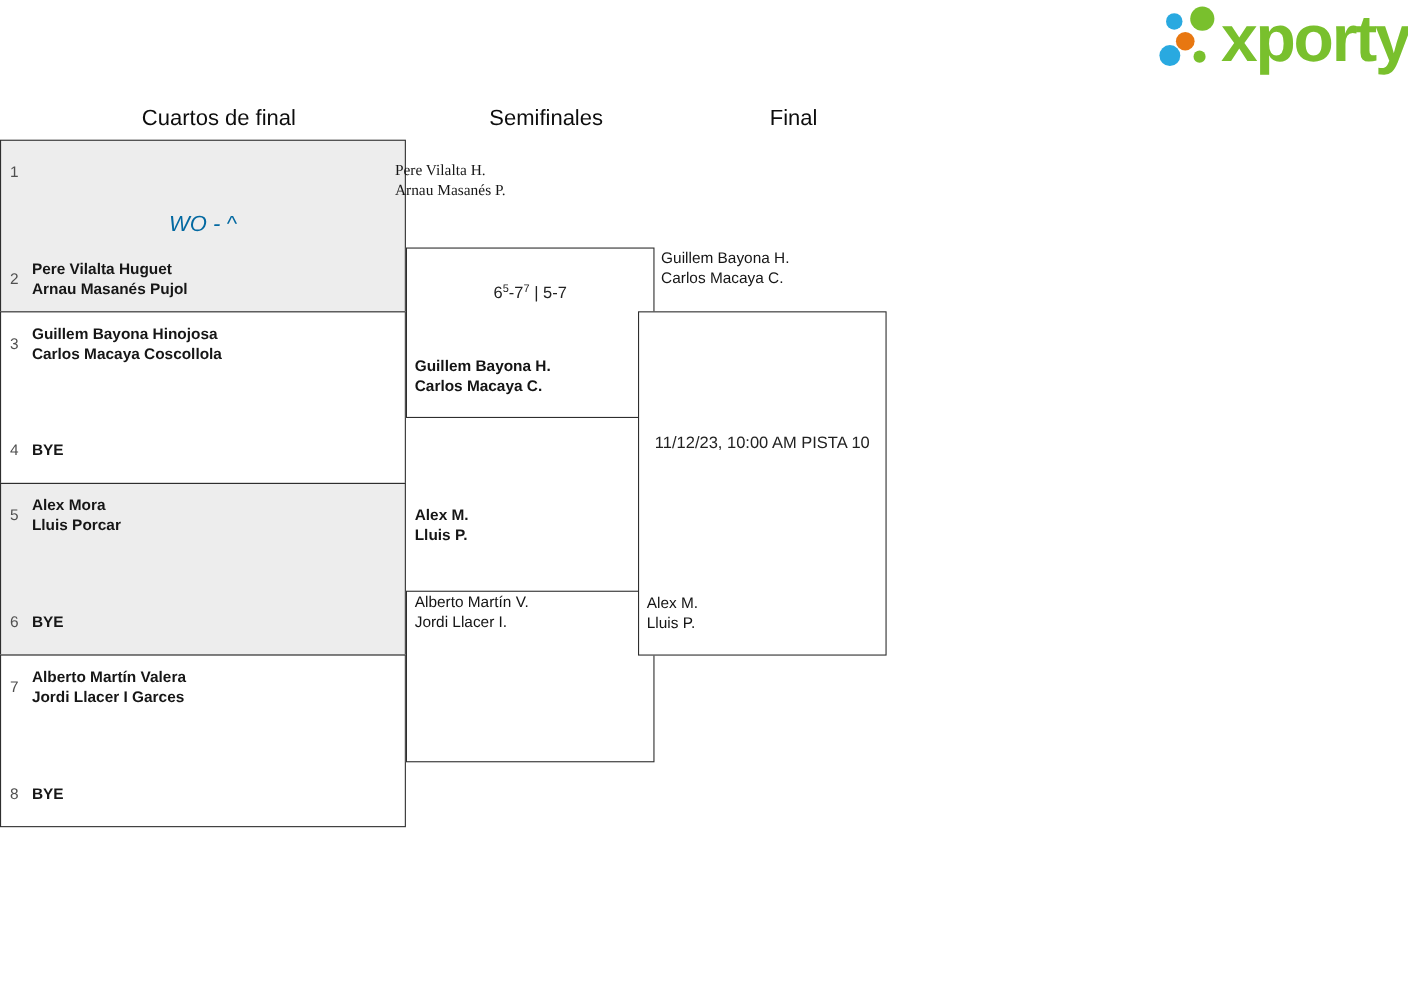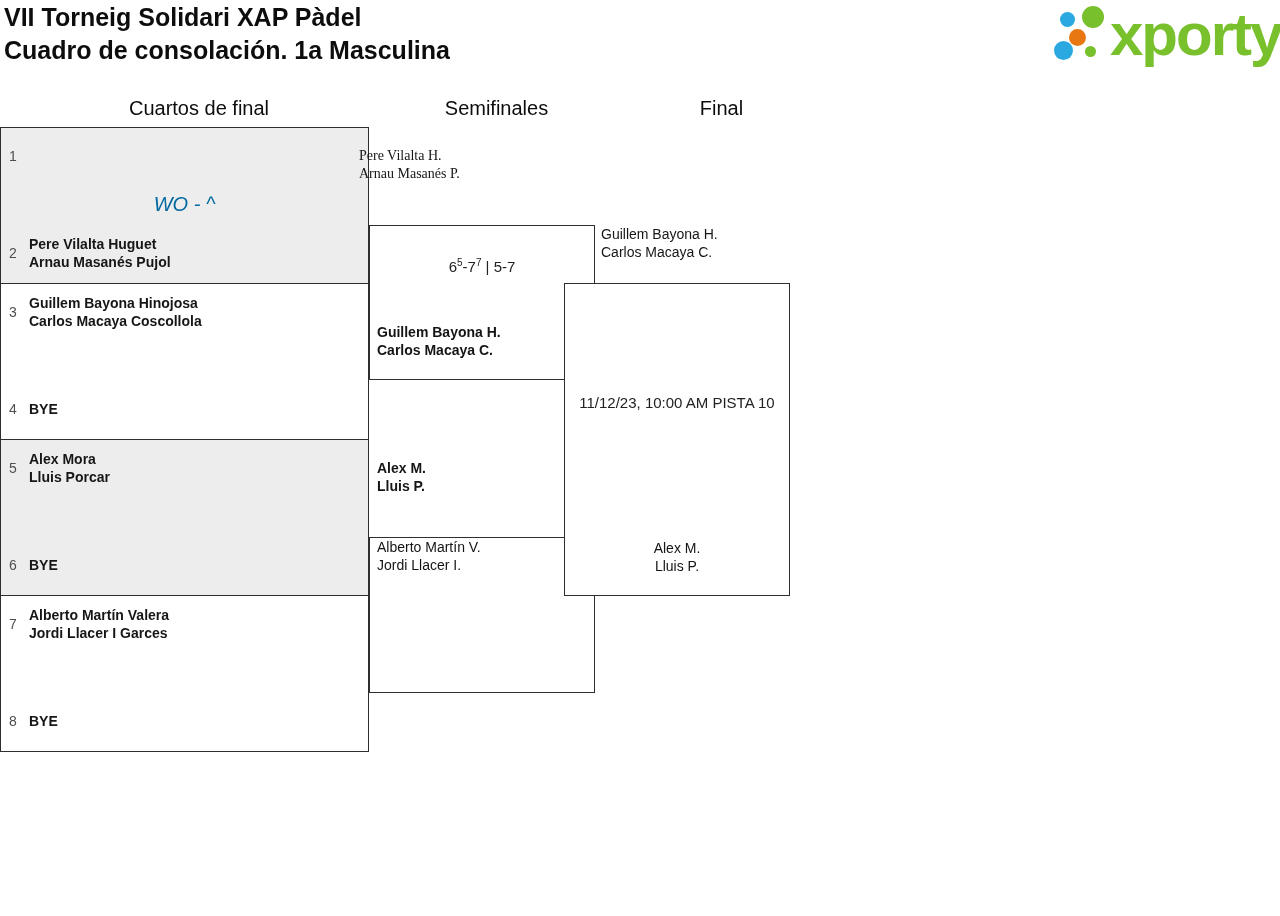--- a/index.html
+++ b/index.html
@@ -46,43 +46,39 @@
   .score { text-align: center; font-size: 20px; color: #0369a1; min-height: 18px; font-style: italic; }
 
   .sfbox { left: 369px; width: 226px; display: flex; flex-direction: column;
            justify-content: space-between; padding: 0 7px 20px 7px; margin-top: 20px; }
   .sfbox.sf1 { top: 205px; height: 155px; }
   .sfbox.sf2 { top: 517px; height: 156px; }
   .scorearea { height: 80px; display: flex; align-items: center; justify-content: center;
                font-size: 15px; color: #222222; }
   sup.setpt { font-size: 10px; vertical-align: super; line-height: 0; }
 
-  .fbox { left: 564px; top: 283px; width: 226px; height: 313px; display: flex; flex-direction: column;
-          justify-content: space-between; padding: 0 7px 20px 7px; text-align: center; }
+  .fbox { left: 580px; top: 283px; width: 226px; height: 313px; display: flex; flex-direction: column;
+          justify-content: space-between; padding: 0 7px 20px 7px; }
   .fbox .scorearea { height: 236px; }
 
   .sidelabel { position: absolute; font-size: 14px; line-height: 18px; color: #161616; }
   .sidelabel.bold { font-weight: 700; }
   .sidelabel div { white-space: nowrap; }
   .lbl-sf1 { left: 359px; top: 147px; font-family: Liberation Serif, serif; }
   .lbl-sf2 { left: 377px; top: 459px; font-weight: 700; }
   .lbl-final { left: 601px; top: 225px; }
 
   .bottom-team { font-size: 14px; line-height: 18px; }
   .bottom-team.bold { font-weight: 700; }
 </style>
 </head>
 <body>
 
 <div class="page">
 
-  <div class="title-block">
-    <div class="title-line">VII Torneig Solidari XAP Pàdel</div>
-    <div class="title-line">Cuadro de consolación. 1a Masculina</div>
-  </div>
 
   <div class="logo">
     <span class="dot dot-blue-small" id="d1" style="background: rgb(41, 169, 224);"></span>
     <span class="dot dot-green-big" id="d2" style="background: rgb(121, 192, 45);"></span>
     <span class="dot dot-orange" id="d3" style="background: rgb(232, 119, 17);"></span>
     <span class="dot dot-blue-big" id="d4" style="background: rgb(41, 169, 224);"></span>
     <span class="dot dot-green-small" id="d5" style="background: rgb(121, 192, 45);"></span>
     <span class="logo-text" id="logoText" style="color: rgb(121, 192, 45);">xporty</span>
   </div>
 

